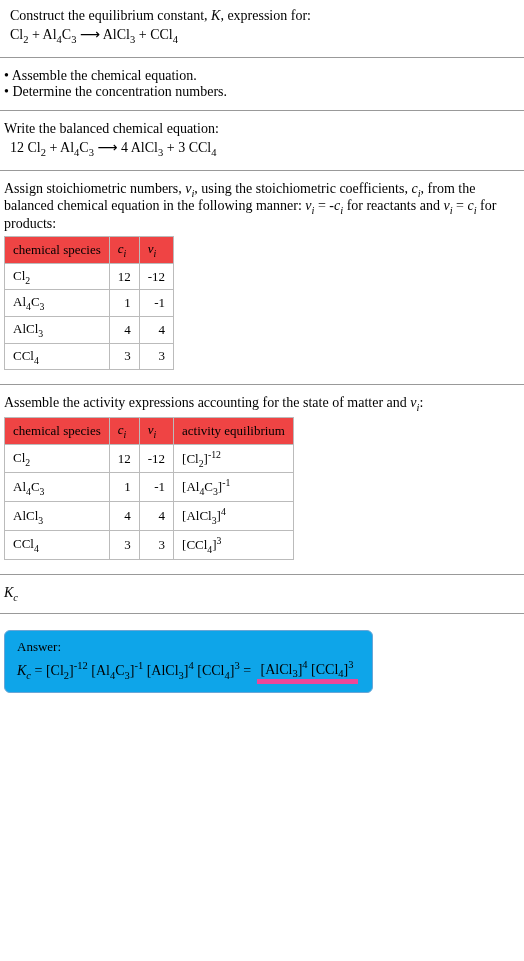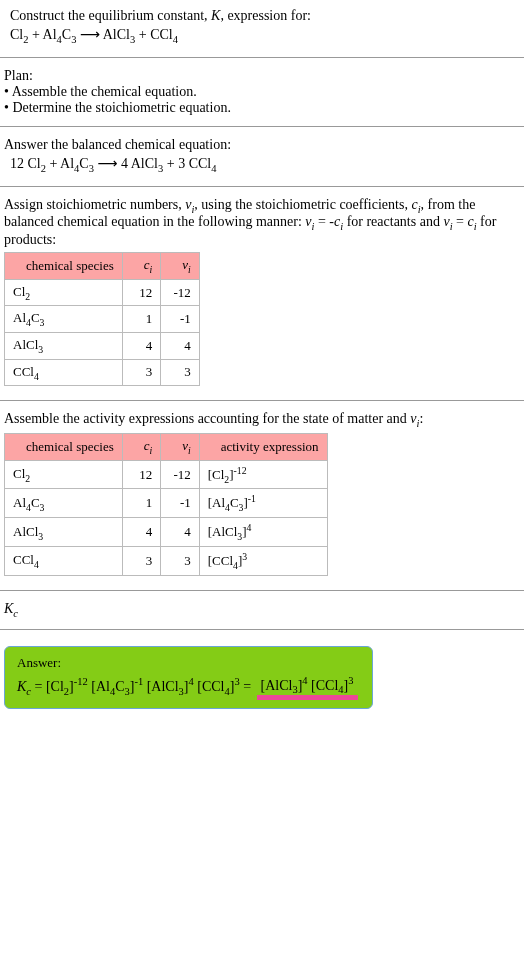--- a/index.html
+++ b/index.html
@@ -29,30 +29,29 @@
     margin: 4px 0;
   }
   table.data th, table.data td {
     border: 1px solid #bbb;
     padding: 4px 8px;
     font-size: 13px;
     text-align: left;
     font-family: Georgia, serif;
   }
   table.data th {
-    background: #fca5a5;
+    background: #ef4444;
     font-weight: normal;
-    padding-left: 21px;
   }
   table.data td.num {
     text-align: right;
   }
   .answer-box {
     border: 1px solid #6aa6d6;
-    background: #84cc16;
+    background: #0ea5e9;
     border-radius: 6px;
     padding: 8px 12px;
     margin: 6px 0;
     display: inline-block;
   }
   .answer-label {
     font-size: 13px;
     margin-bottom: 4px;
   }
   .math {
@@ -76,29 +75,28 @@
     Construct the equilibrium constant, <span class="italic">K</span>, expression for:
   </div>
   <div class="eq-line">
     Cl<span class="sub">2</span> + Al<span class="sub">4</span>C<span class="sub">3</span> ⟶ AlCl<span class="sub">3</span> + CCl<span class="sub">4</span>
   </div>
 </div>
 
 <div class="divider"></div>
 
 <div class="section">
-  <div>Plan:</div>
   <div>• Assemble the chemical equation.</div>
-  <div>• Determine the stoichiometric equation.</div>
-</div>
-
-<div class="divider"></div>
-
-<div class="section">
-  <div>Answer the balanced chemical equation:</div>
+  <div>• Determine the concentration numbers.</div>
+</div>
+
+<div class="divider"></div>
+
+<div class="section">
+  <div>Write the balanced chemical equation:</div>
   <div class="eq-line">
     12 Cl<span class="sub">2</span> + Al<span class="sub">4</span>C<span class="sub">3</span> ⟶ 4 AlCl<span class="sub">3</span> + 3 CCl<span class="sub">4</span>
   </div>
 </div>
 
 <div class="divider"></div>
 
 <div class="section">
   <div>
     Assign stoichiometric numbers, <span class="italic">ν<span class="sub">i</span></span>, using the stoichiometric coefficients, <span class="italic">c<span class="sub">i</span></span>, from the balanced chemical equation in the following manner: <span class="italic">ν<span class="sub">i</span></span> = -<span class="italic">c<span class="sub">i</span></span> for reactants and <span class="italic">ν<span class="sub">i</span></span> = <span class="italic">c<span class="sub">i</span></span> for products:
@@ -139,21 +137,21 @@
 <div class="section">
   <div>
     Assemble the activity expressions accounting for the state of matter and <span class="italic">ν<span class="sub">i</span></span>:
   </div>
   <table class="data">
     <tbody>
         <tr>
       <th>chemical species</th>
       <th><span class="italic">c<span class="sub">i</span></span></th>
       <th><span class="italic">ν<span class="sub">i</span></span></th>
-      <th>activity expression</th>
+      <th>activity equilibrium</th>
     </tr>
     <tr>
       <td>Cl<span class="sub">2</span></td>
       <td class="num">12</td>
       <td class="num">-12</td>
       <td>[Cl<span class="sub">2</span>]<span class="sup">-12</span></td>
     </tr>
     <tr>
       <td>Al<span class="sub">4</span>C<span class="sub">3</span></td>
       <td class="num">1</td>

